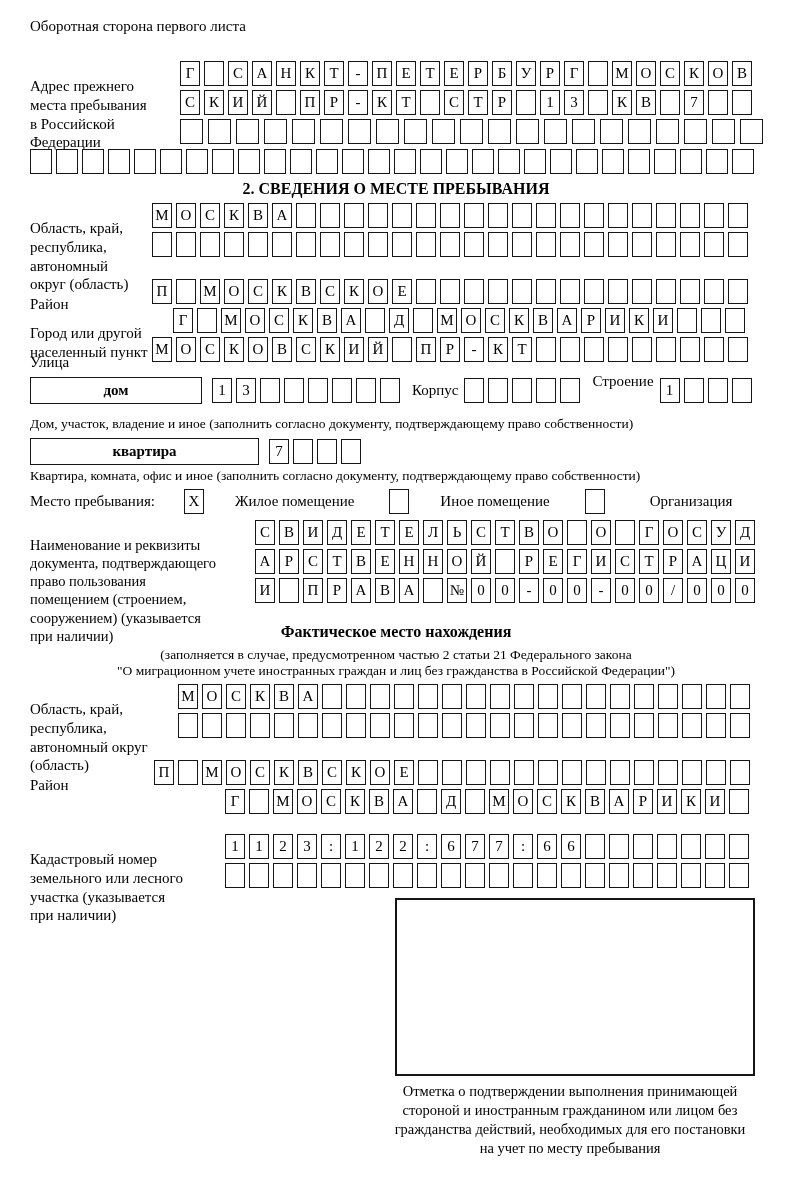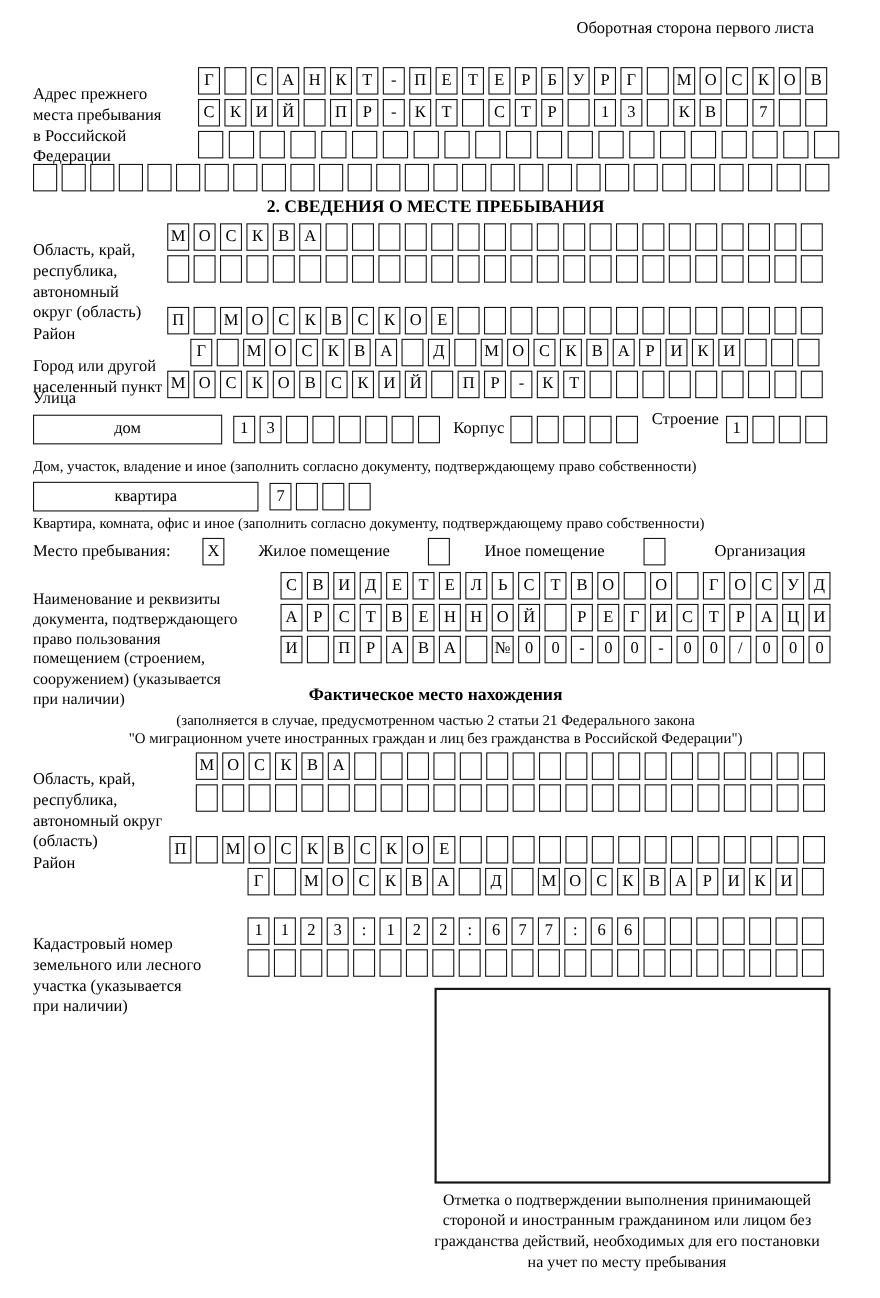--- a/index.html
+++ b/index.html
@@ -2,40 +2,40 @@
 <html><head>
 <meta charset="utf-8">
 <style>
   html,body{margin:0;padding:0;background:#fff;}
   .page{
     width:800px;height:1180px;box-sizing:border-box;
     padding:18px 38px 0 30px;position:relative;overflow:hidden;
     background:#fff;color:#000;
     font-family:"Liberation Serif","DejaVu Serif",serif;
   }
-  .hdr{text-align:right;font-size:15px;padding-right:22px;}
+  .hdr{font-size:15px;padding-right:22px;}
   .frow{position:relative;display:flex;align-items:flex-start;}
   .label{
     position:absolute;left:0;top:16px;font-size:15px;line-height:1.25;
     white-space:pre-line;
   }
   .cellcol{display:flex;flex-direction:column;}
   .cells{display:flex;gap:4px;margin-bottom:4px;flex-wrap:nowrap;}
   .cell{
     box-sizing:border-box;flex:0 0 auto;width:20px;height:25px;
     border:1.6px solid #161616;display:inline-flex;align-items:center;
     justify-content:center;font-size:15px;background:#fff;
   }
   .cells.g5{gap:5px}
   .cells.g5 .cell{width:23px}
   .cells.w22 .cell{width:22px}
   .wbox{
     box-sizing:border-box;border:1.7px solid #161616;height:27px;
     display:flex;align-items:center;justify-content:center;
-    font-size:15px;background:#fff;flex:0 0 auto;
+    font-size:15px;background:#fff;flex:0 0 auto;font-weight:bold;
   }
   .inline-lbl{font-size:15px;line-height:27px;white-space:nowrap;}
   .note-c{font-size:13.5px;text-align:center;}
   .note-l{font-size:13.5px;text-align:left;}
   .title{font-weight:bold;text-align:center;font-size:16px;}
   .pl150{padding-left:150px;min-height:25px}
   .pl122{padding-left:122px;min-height:25px}
   .pl143{padding-left:143px;min-height:25px}
   .pl225{padding-left:225px;min-height:25px}
   .pl148{padding-left:148px;min-height:25px}
@@ -356,21 +356,21 @@
     <div class="cells" style="margin-bottom:0">
         <span class="cell">1</span>
         <span class="cell"></span>
         <span class="cell"></span>
         <span class="cell"></span>
       </div>
   </div>
   <div class="note-l" style="margin-top:3px">Дом, участок, владение и иное (заполнить согласно документу, подтверждающему право собственности)</div>
 
   <div style="display:flex;align-items:center;margin-top:6px">
-    <div class="wbox" style="width:205px;margin-right:10px">квартира</div>
+    <div class="wbox" style="width:229px;margin-right:10px">квартира</div>
     <div class="cells" style="margin-bottom:0">
         <span class="cell">7</span>
         <span class="cell"></span>
         <span class="cell"></span>
         <span class="cell"></span>
       </div>
   </div>
   <div class="note-l" style="margin-top:3px">Квартира, комната, офис и иное (заполнить согласно документу, подтверждающему право собственности)</div>
 
   <div class="opt" style="margin-top:5px">

